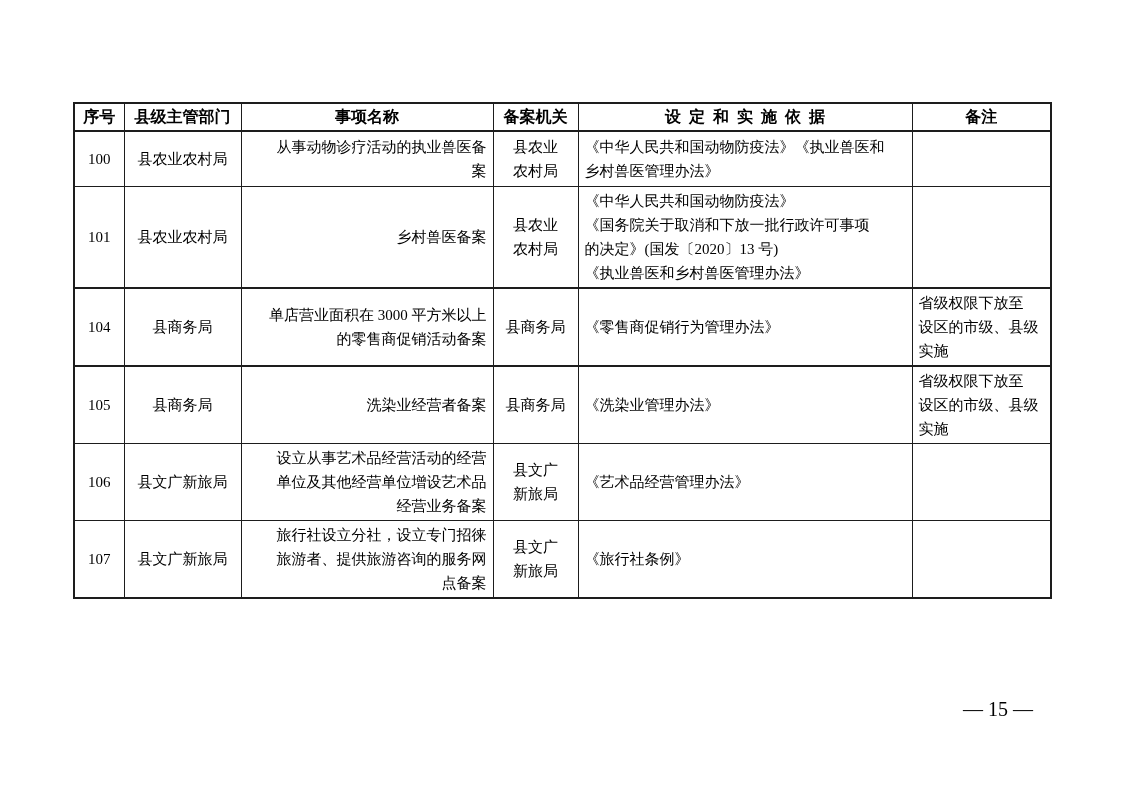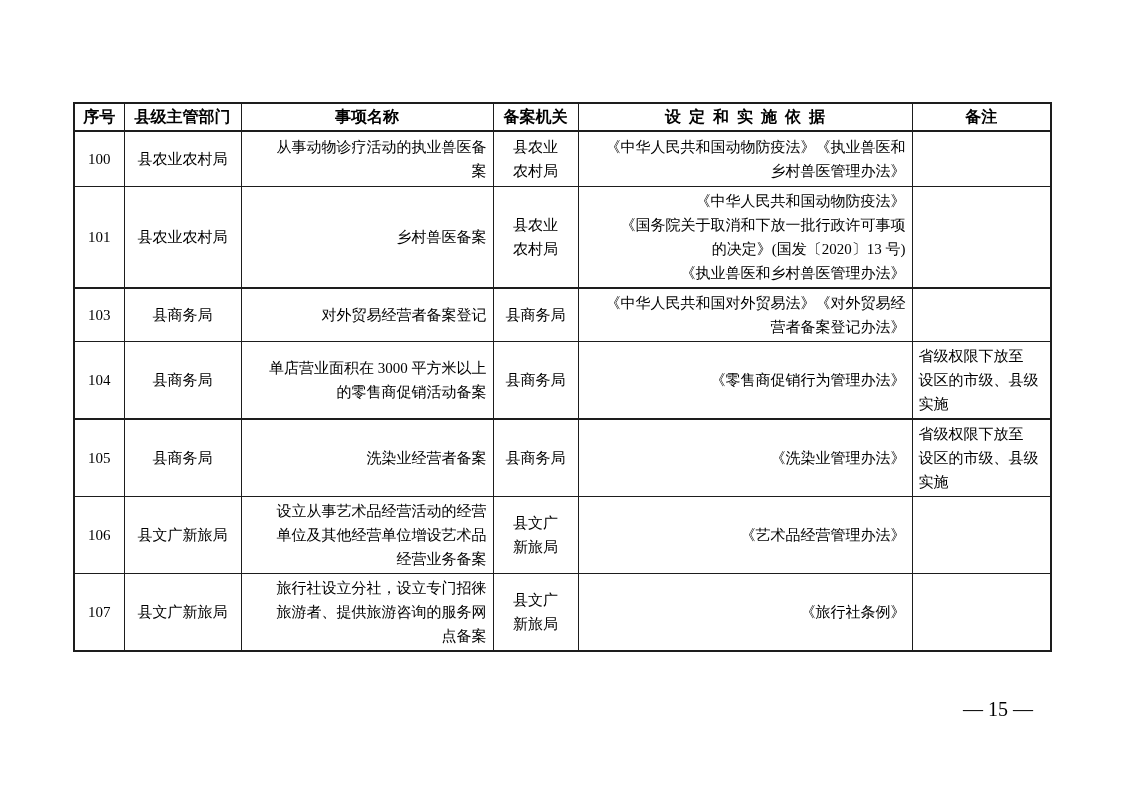--- a/index.html
+++ b/index.html
@@ -43,21 +43,21 @@
     text-align: center;
     padding: 0 2px;
     line-height: 26px;
     border-bottom: 2px solid #1d1d1d;
   }
   th.h-basis { letter-spacing: 8px; text-indent: 8px; margin-left: 32px; }
   .c-idx    { text-align: center; }
   .c-dept   { text-align: center; margin-left: 32px; }
   .c-item   { text-align: right; padding: 2px 8px 2px 8px; }
   .c-auth   { text-align: center; padding: 2px 2px; }
-  .c-basis  { text-align: right; padding: 2px 5px 2px 5px; }
+  .c-basis  { text-align: left; padding: 2px 5px 2px 5px; }
   .c-rem    { text-align: left; padding: 2px 6px 2px 6px; }
   tr.rh100 { height: 55px; }
   tr.rh101 { height: 97px; }
   tr.rh102 { height: 48px; }
   tr.rh103 { height: 47px; }
   tr.rh104 { height: 71px; }
   tr.rh105 { height: 74px; }
   tr.rh106 { height: 71px; }
   tr.rh107 { height: 72px; }
   tr.rh101 td, tr.rh104 td { border-bottom-width: 2px; }
@@ -113,29 +113,20 @@
         <td class="c-dept">县农业农村局</td>
         <td class="c-item">乡村兽医备案</td>
         <td class="c-auth">县农业
 农村局</td>
         <td class="c-basis">《中华人民共和国动物防疫法》
 《国务院关于取消和下放一批行政许可事项
 的决定》(国发〔2020〕13 号)
 《执业兽医和乡村兽医管理办法》</td>
         <td class="c-rem"></td>
       </tr>
-      <tr class="rh103">
-        <td class="c-idx">103</td>
-        <td class="c-dept">县商务局</td>
-        <td class="c-item">对外贸易经营者备案登记</td>
-        <td class="c-auth">县商务局</td>
-        <td class="c-basis">《中华人民共和国对外贸易法》《对外贸易经
-营者备案登记办法》</td>
-        <td class="c-rem"></td>
-      </tr>
       <tr class="rh104">
         <td class="c-idx">104</td>
         <td class="c-dept">县商务局</td>
         <td class="c-item">单店营业面积在 3000 平方米以上
 的零售商促销活动备案</td>
         <td class="c-auth">县商务局</td>
         <td class="c-basis">《零售商促销行为管理办法》</td>
         <td class="c-rem">省级权限下放至
 设区的市级、县级
 实施</td>

